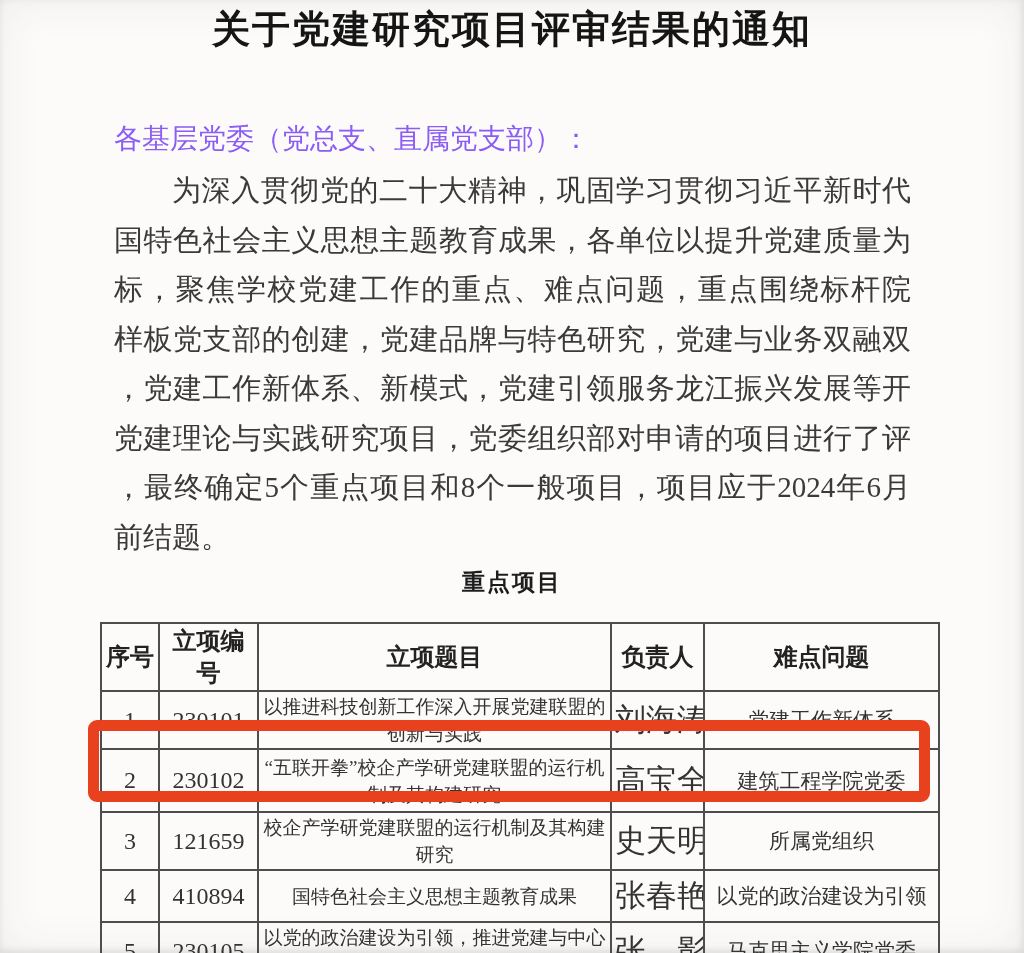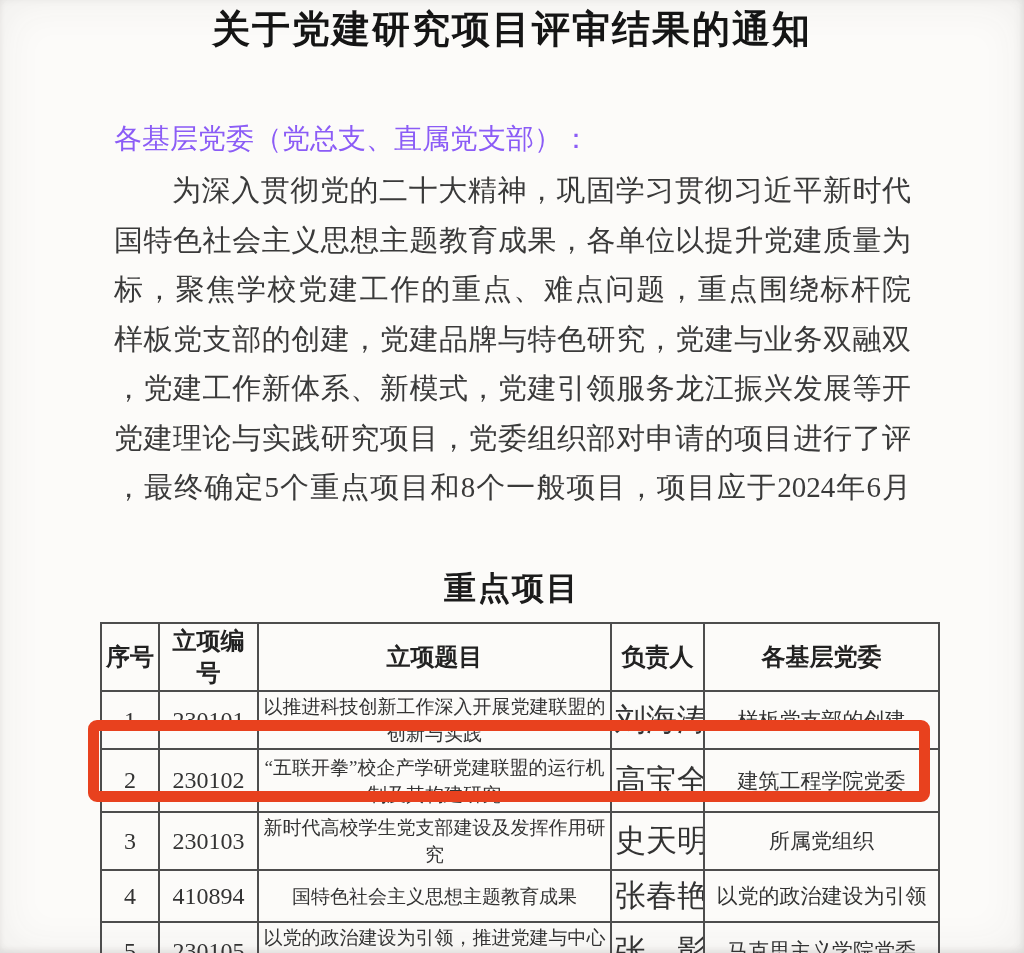--- a/index.html
+++ b/index.html
@@ -39,21 +39,21 @@
     text-align-last:justify;
     overflow:hidden;
   }
   .para-line.indent { padding-left:58px; }
   .para-line.no-justify { text-align-last:left; }
   .section-title {
     position:absolute; top:567px; left:0; right:0;
     text-align:center;
     font-family:"Liberation Sans","DejaVu Sans",sans-serif;
     font-weight:bold;
-    font-size:32px;
+    font-size:23px;
     color:#1c1c1c;
     letter-spacing:2px;
   }
   table.projects {
     position:absolute; left:100px; top:622px;
     width:838px;
     border-collapse:collapse;
     table-layout:fixed;
     background:transparent;
   }
@@ -104,60 +104,61 @@
   <div class="salutation">各基层党委（党总支、直属党支部）：</div>
 
   <div class="paragraph">
       <div class="para-line indent">为深入贯彻党的二十大精神，巩固学习贯彻习近平新时代中</div>
       <div class="para-line">国特色社会主义思想主题教育成果，各单位以提升党建质量为目</div>
       <div class="para-line">标，聚焦学校党建工作的重点、难点问题，重点围绕标杆院系、</div>
       <div class="para-line">样板党支部的创建，党建品牌与特色研究，党建与业务双融双促</div>
       <div class="para-line">，党建工作新体系、新模式，党建引领服务龙江振兴发展等开展</div>
       <div class="para-line">党建理论与实践研究项目，党委组织部对申请的项目进行了评审</div>
       <div class="para-line">，最终确定5个重点项目和8个一般项目，项目应于2024年6月底</div>
+      <div class="para-line no-justify">前结题。</div>
     </div>
 
   <div class="section-title">重点项目</div>
 
   <table class="projects">
     <colgroup>
       <col class="col-no">
         <col class="col-code">
         <col class="col-title">
         <col class="col-lead">
         <col class="col-org">
     </colgroup>
     <thead>
       <tr>
         <th>序号</th>
         <th>立项编号</th>
         <th>立项题目</th>
         <th>负责人</th>
-        <th>各基层党委</th>
+        <th>难点问题</th>
       </tr>
     </thead>
     <tbody>
         <tr class="row-h-1">
     <td class="cell-no">1</td>
     <td class="cell-code">230101</td>
     <td class="cell-title">以推进科技创新工作深入开展党建联盟的创新与实践</td>
     <td class="cell-lead">刘海涛</td>
-    <td class="cell-org">样板党支部的创建</td>
+    <td class="cell-org">党建工作新体系</td>
   </tr>
         <tr class="row-h-2">
     <td class="cell-no">2</td>
     <td class="cell-code">230102</td>
     <td class="cell-title">“五联开拳”校企产学研党建联盟的运行机制及其构建研究</td>
     <td class="cell-lead">高宝全</td>
     <td class="cell-org">建筑工程学院党委</td>
   </tr>
         <tr class="row-h-3">
     <td class="cell-no">3</td>
-    <td class="cell-code">230103</td>
-    <td class="cell-title">新时代高校学生党支部建设及发挥作用研究</td>
+    <td class="cell-code">121659</td>
+    <td class="cell-title">校企产学研党建联盟的运行机制及其构建研究</td>
     <td class="cell-lead">史天明</td>
     <td class="cell-org">所属党组织</td>
   </tr>
         <tr class="row-h-4">
     <td class="cell-no">4</td>
     <td class="cell-code">410894</td>
     <td class="cell-title">国特色社会主义思想主题教育成果</td>
     <td class="cell-lead">张春艳</td>
     <td class="cell-org">以党的政治建设为引领</td>
   </tr>

